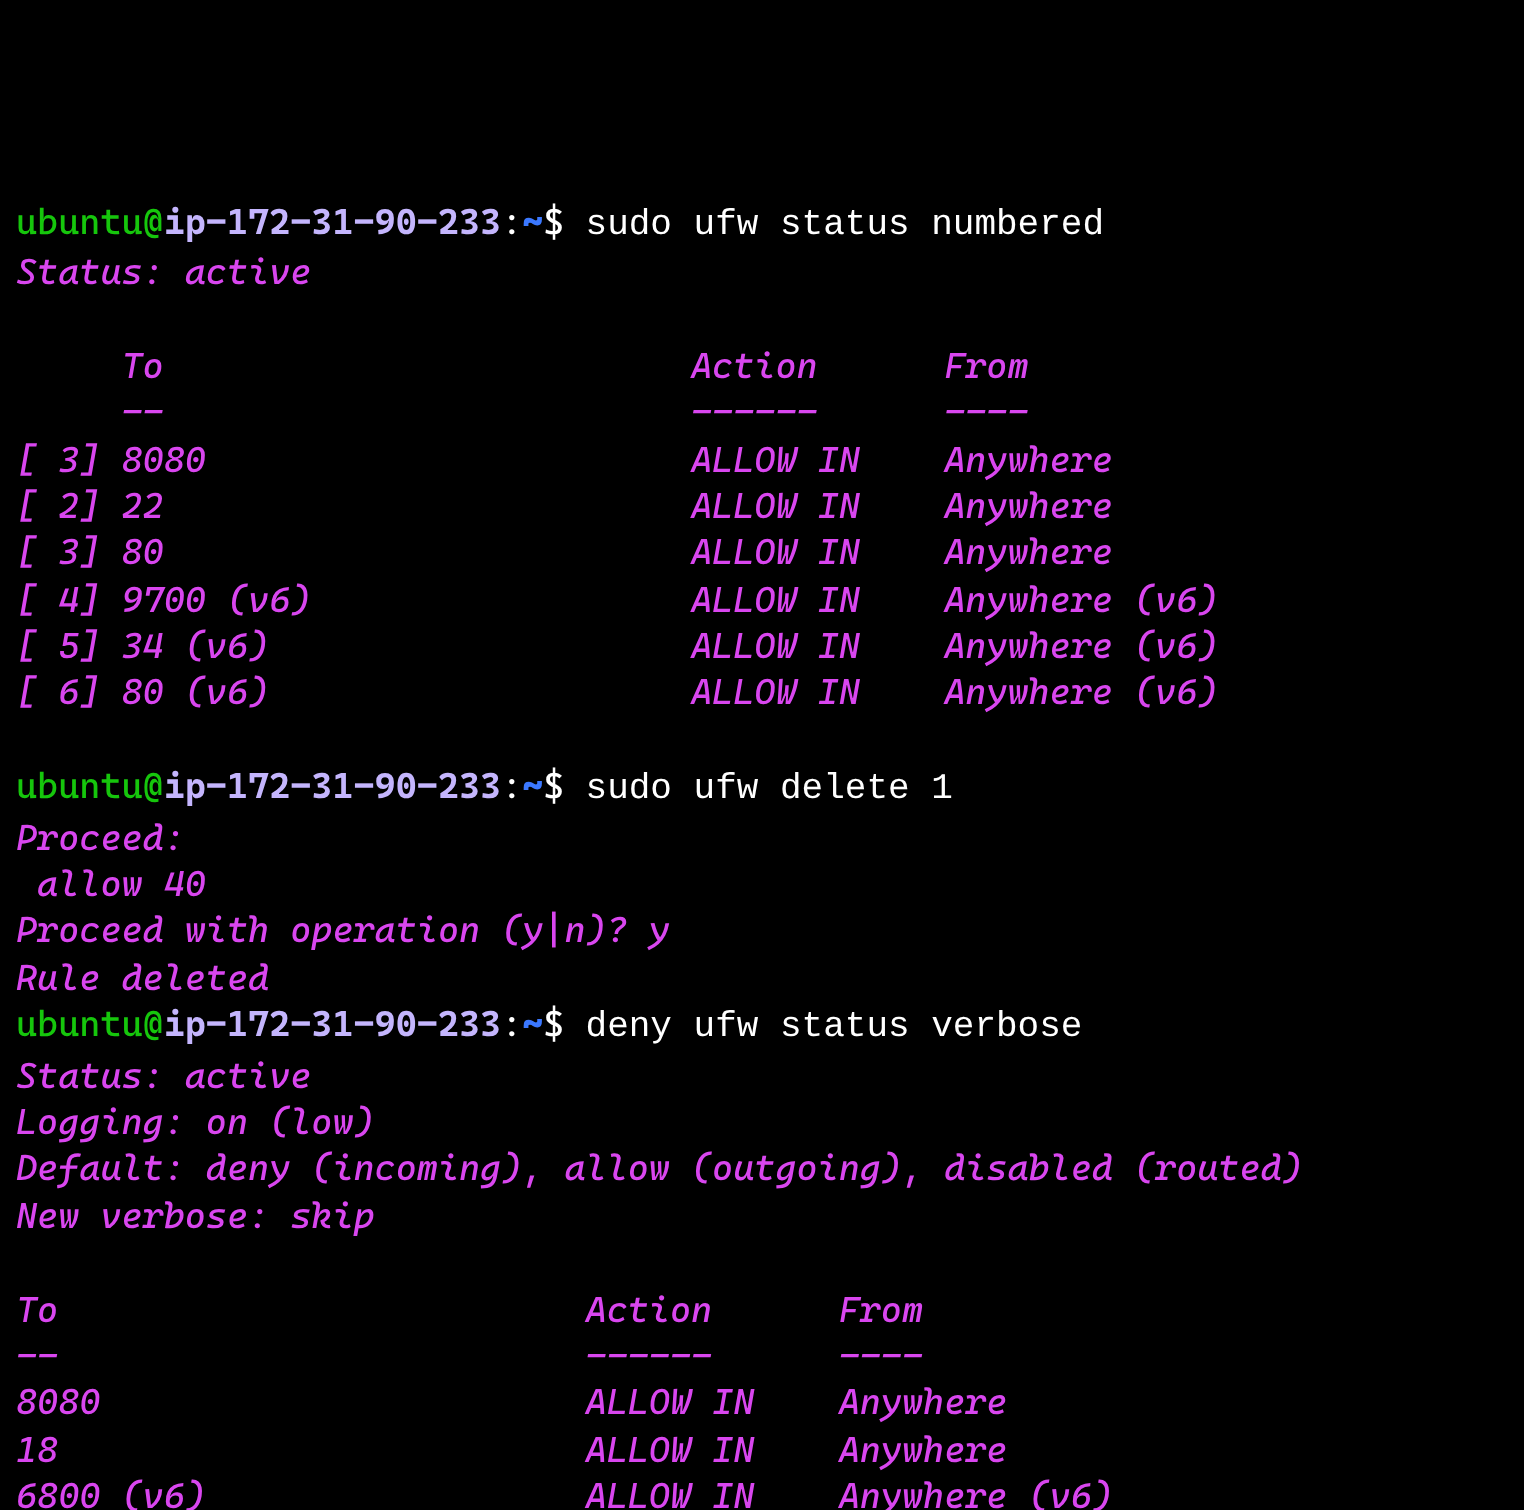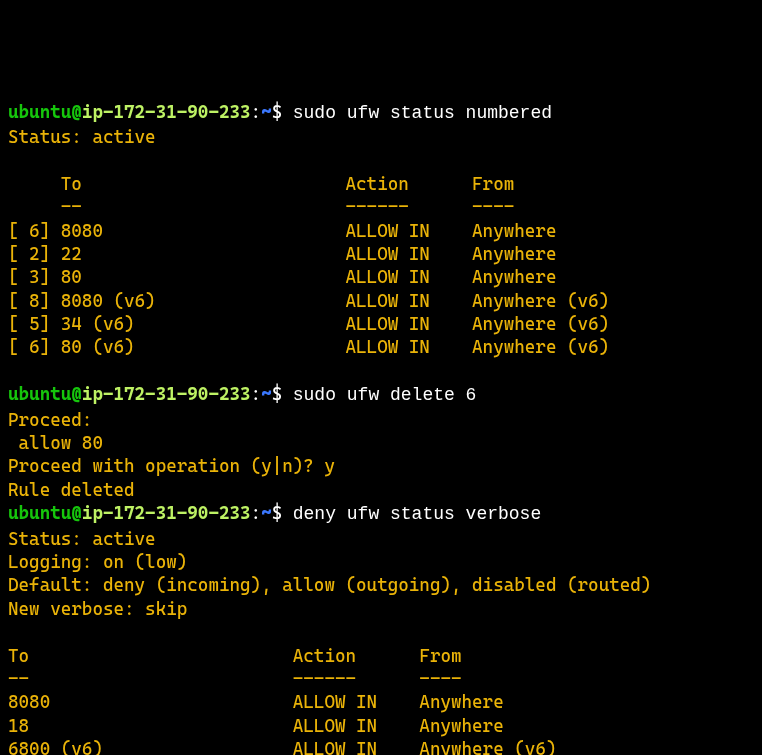--- a/index.html
+++ b/index.html
@@ -14,64 +14,65 @@
       font-size: 18px;
       line-height: 1.3;
       padding: 6px 8px;
       width: 762px;
       min-height: 755px;
       white-space: pre;
       letter-spacing: 0px;
     }
     .prompt-user {
       color: #16c60c;
-      font-weight: bold;
+      font-weight: normal;
     }
     .prompt-host {
-      color: #bef264;
+      color: #c4b5fd;
       font-weight: bold;
     }
     .prompt-colon {
       color: #ffffff;
     }
     .prompt-path {
       color: #3b78ff;
       font-weight: bold;
     }
     .prompt-dollar {
       color: #ffffff;
     }
     .cmd {
       color: #ffffff;
       font-family: Liberation Mono, monospace;
     }
     .out {
-      color: #eab308;
+      color: #d946ef;
+      font-style: italic;
     }
   </style>
 </head>
 <body>
 
 
 
 <div><span><span class="prompt-user">ubuntu</span><span class="prompt-user">@</span><span class="prompt-host">ip-172-31-90-233</span><span class="prompt-colon">:</span><span class="prompt-path">~</span><span class="prompt-dollar">$ </span><span class="cmd">sudo ufw status numbered</span></span>
 <span class="out">Status: active</span>
 <span class="out"></span>
 <span class="out">     To                         Action      From</span>
 <span class="out">     --                         ------      ----</span>
-<span class="out">[ 6] 8080                       ALLOW IN    Anywhere</span>
+<span class="out">[ 3] 8080                       ALLOW IN    Anywhere</span>
 <span class="out">[ 2] 22                         ALLOW IN    Anywhere</span>
 <span class="out">[ 3] 80                         ALLOW IN    Anywhere</span>
-<span class="out">[ 8] 8080 (v6)                  ALLOW IN    Anywhere (v6)</span>
+<span class="out">[ 4] 9700 (v6)                  ALLOW IN    Anywhere (v6)</span>
 <span class="out">[ 5] 34 (v6)                    ALLOW IN    Anywhere (v6)</span>
 <span class="out">[ 6] 80 (v6)                    ALLOW IN    Anywhere (v6)</span>
 <span class="out"></span>
-<span><span class="prompt-user">ubuntu</span><span class="prompt-user">@</span><span class="prompt-host">ip-172-31-90-233</span><span class="prompt-colon">:</span><span class="prompt-path">~</span><span class="prompt-dollar">$ </span><span class="cmd">sudo ufw delete 6</span></span>
+<span><span class="prompt-user">ubuntu</span><span class="prompt-user">@</span><span class="prompt-host">ip-172-31-90-233</span><span class="prompt-colon">:</span><span class="prompt-path">~</span><span class="prompt-dollar">$ </span><span class="cmd">sudo ufw delete 1</span></span>
 <span class="out">Proceed:</span>
-<span class="out"> allow 80</span>
+<span class="out"> allow 40</span>
 <span class="out">Proceed with operation (y|n)? y</span>
 <span class="out">Rule deleted</span>
 <span><span class="prompt-user">ubuntu</span><span class="prompt-user">@</span><span class="prompt-host">ip-172-31-90-233</span><span class="prompt-colon">:</span><span class="prompt-path">~</span><span class="prompt-dollar">$ </span><span class="cmd">deny ufw status verbose</span></span>
 <span class="out">Status: active</span>
 <span class="out">Logging: on (low)</span>
 <span class="out">Default: deny (incoming), allow (outgoing), disabled (routed)</span>
 <span class="out">New verbose: skip</span>
 <span class="out"></span>
 <span class="out">To                         Action      From</span>
 <span class="out">--                         ------      ----</span>

